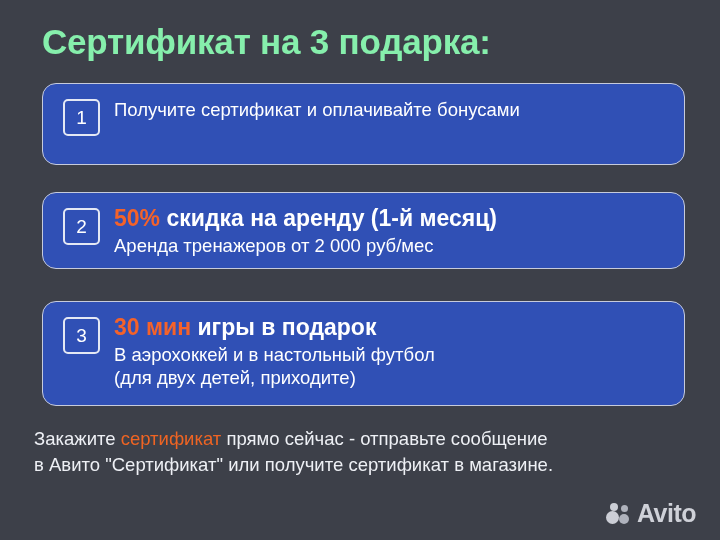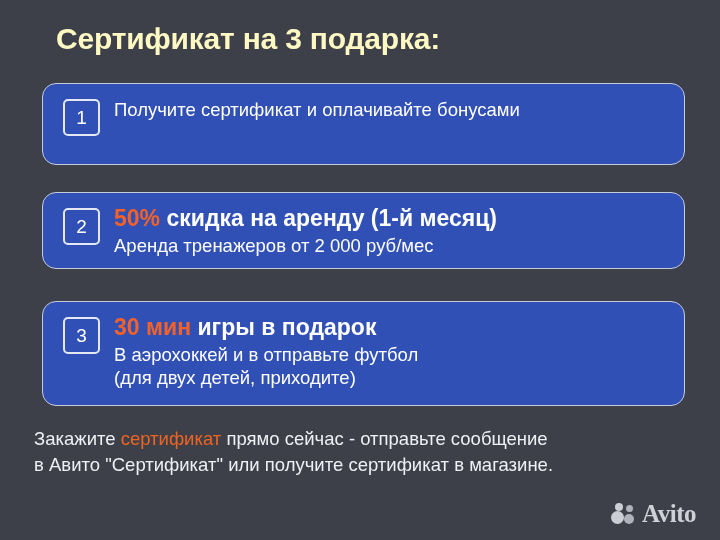--- a/index.html
+++ b/index.html
@@ -20,25 +20,25 @@
   .poster {
     position: relative;
     width: 720px;
     height: 540px;
     box-sizing: border-box;
   }
 
   
   .headline {
     position: absolute;
-    left: 56px;
+    left: 42px;
     top: 22px;
-    font-size: 30px;
+    font-size: 35px;
     font-weight: bold;
-    color: #fef9c3;
+    color: #86efac;
     letter-spacing: -0.2px;
     white-space: nowrap;
   }
 
   
   .cards {
     position: absolute;
     left: 42px;
     top: 83px;
     width: 643px;
@@ -114,21 +114,20 @@
 
   
   .avito-logo {
     position: absolute;
     right: 24px;
     bottom: 14px;
     display: flex;
     align-items: center;
     gap: 5px;
     opacity: 0.92;
-    font-family: Liberation Serif, serif;
   }
   .avito-dots {
     position: relative;
     width: 26px;
     height: 24px;
     flex: 0 0 auto;
   }
   .avito-dots i {
     position: absolute;
     display: block;
@@ -168,21 +167,21 @@
       <div class="card-body">
         <div class="card-title"><span></span><span class="hi">50%</span><span> скидка на аренду (1-й месяц)</span></div>
         <div class="card-sub">Аренда тренажеров от 2 000 руб/мес</div>
       </div>
     </div>
 
     <div class="card c3">
       <div class="badge">3</div>
       <div class="card-body">
         <div class="card-title"><span></span><span class="hi">30 мин</span><span> игры в подарок</span></div>
-        <div class="card-sub">В аэрохоккей и в отправьте футбол</div>
+        <div class="card-sub">В аэрохоккей и в настольный футбол</div>
         <div class="card-sub">(для двух детей, приходите)</div>
       </div>
     </div>
 
   </div>
 
   <div class="footer-copy"><span>Закажите </span><span class="hi">сертификат</span><span> прямо сейчас - отправьте сообщение</span><br><span>в Авито "Сертификат" или получите сертификат в магазине.</span></div>
 
   <div class="avito-logo">
     <span class="avito-dots">

